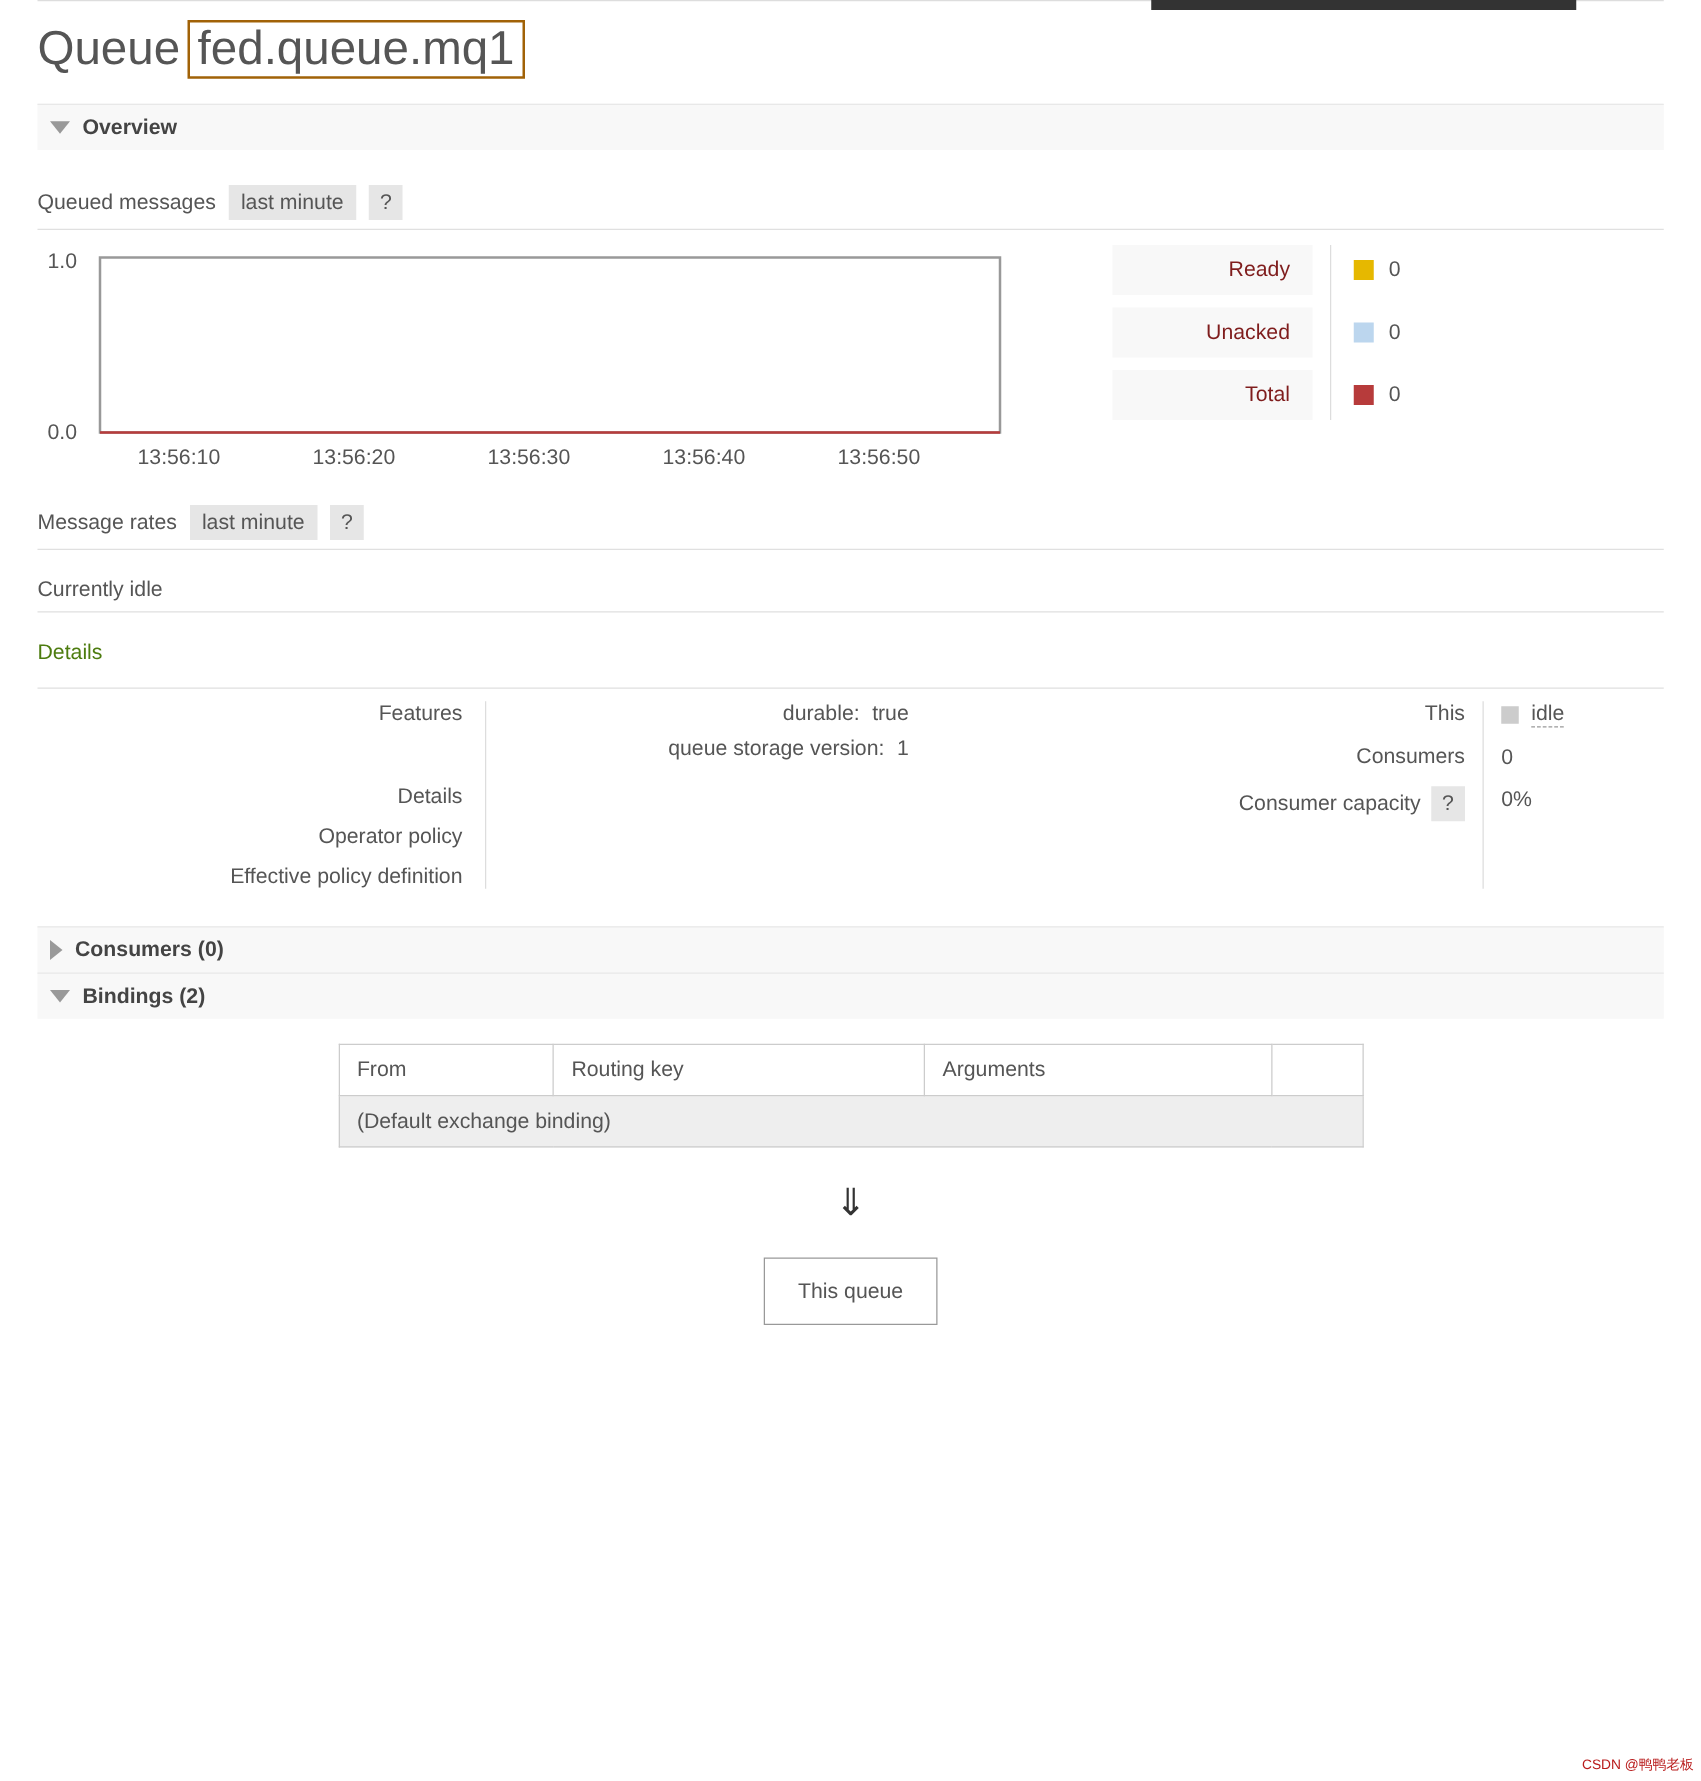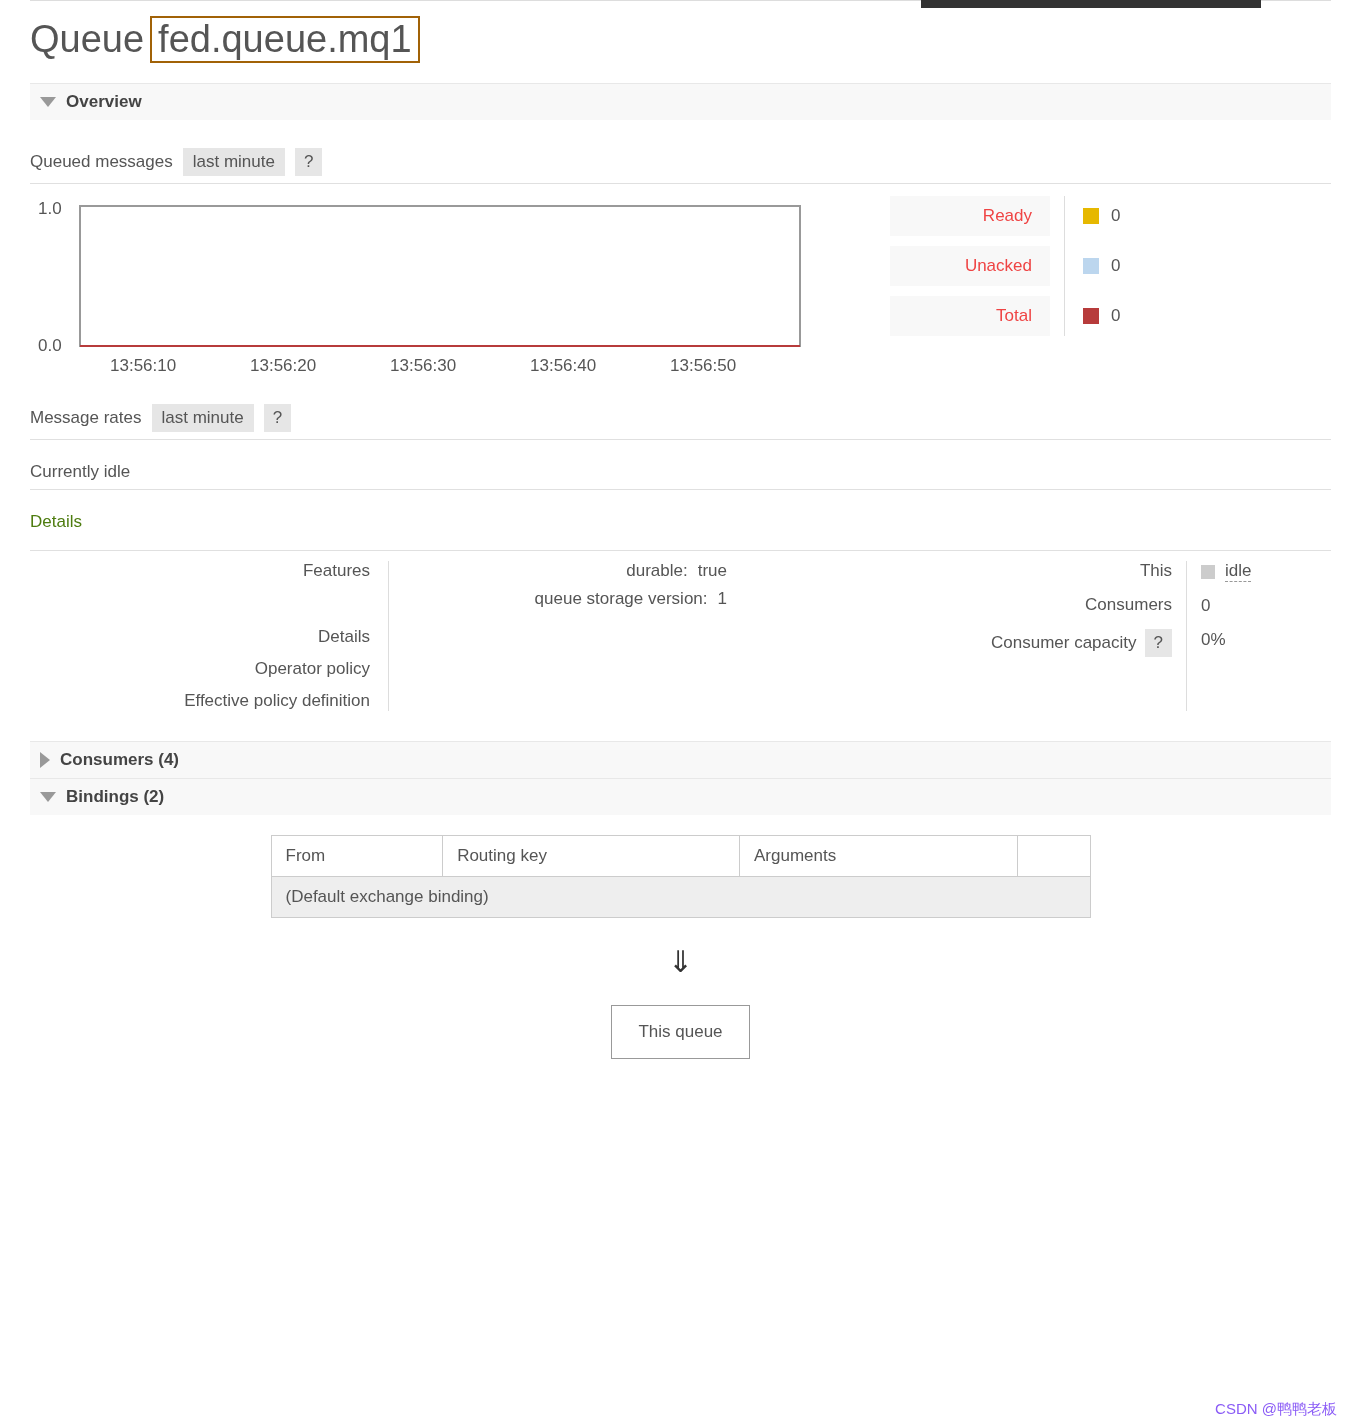--- a/index.html
+++ b/index.html
@@ -100,21 +100,21 @@
     .legend-labels, .legend-values {
       display: flex;
       flex-direction: column;
       gap: 10px;
     }
     .legend-label-cell {
       background: #f8f8f8;
       padding: 10px 18px;
       width: 160px;
       text-align: right;
-      color: #ef4444;
+      color: #7f1d1d;
     }
     .legend-value-cell {
       display: flex;
       align-items: center;
       gap: 12px;
       padding: 10px 4px;
       color: #555;
     }
     .swatch {
       width: 16px; height: 16px;
@@ -231,24 +231,24 @@
       margin: 14px 0;
       color: #333;
     }
     .this-queue {
       border: 1px solid #999;
       padding: 16px 26px;
       color: #555;
     }
     .watermark {
       position: fixed;
-      right: 24px;
+      right: 6px;
       bottom: 6px;
-      color: #8b5cf6;
-      font-size: 15px;
+      color: #b91c1c;
+      font-size: 11px;
     }
   </style>
 </head>
 <body>
 
 <div class="dark-segment"></div>
 <div class="top-border"></div>
 
 <div class="title-row">
   <span class="title-prefix">Queue</span>
@@ -349,21 +349,21 @@
           <span class="state-txt">idle</span>
         </div>
       <span>0</span>
       <span>0%</span>
     </div>
   </div>
 </div>
 
 <div class="section-header">
   <span class="chevron right"></span>
-  <b>Consumers (4)</b>
+  <b>Consumers (0)</b>
 </div>
 
 <div class="section-header">
   <span class="chevron down"></span>
   <b>Bindings (2)</b>
 </div>
 
 <div class="bindings-wrap">
   <table class="bindings-table">
     <tbody>

